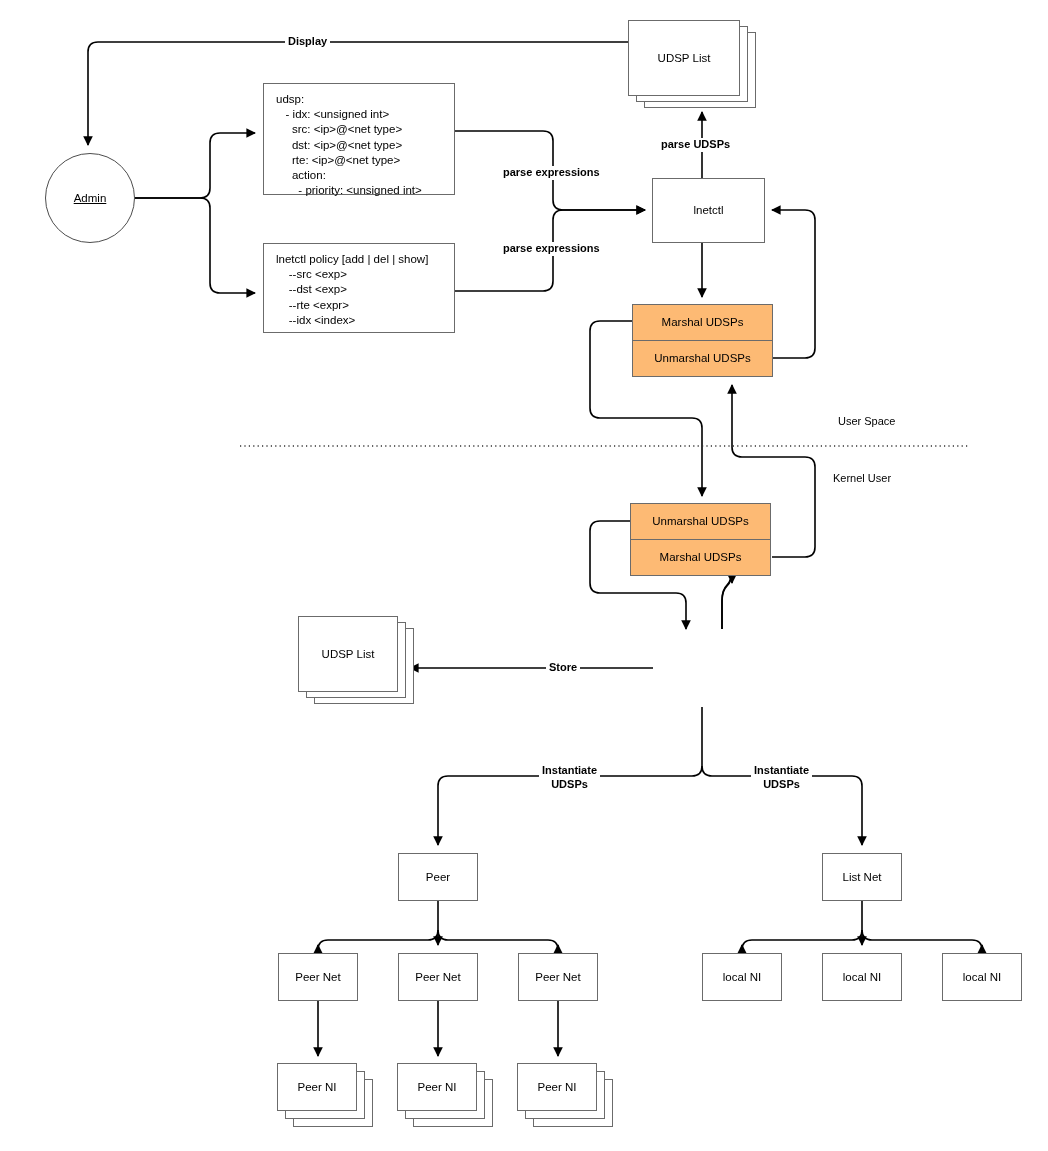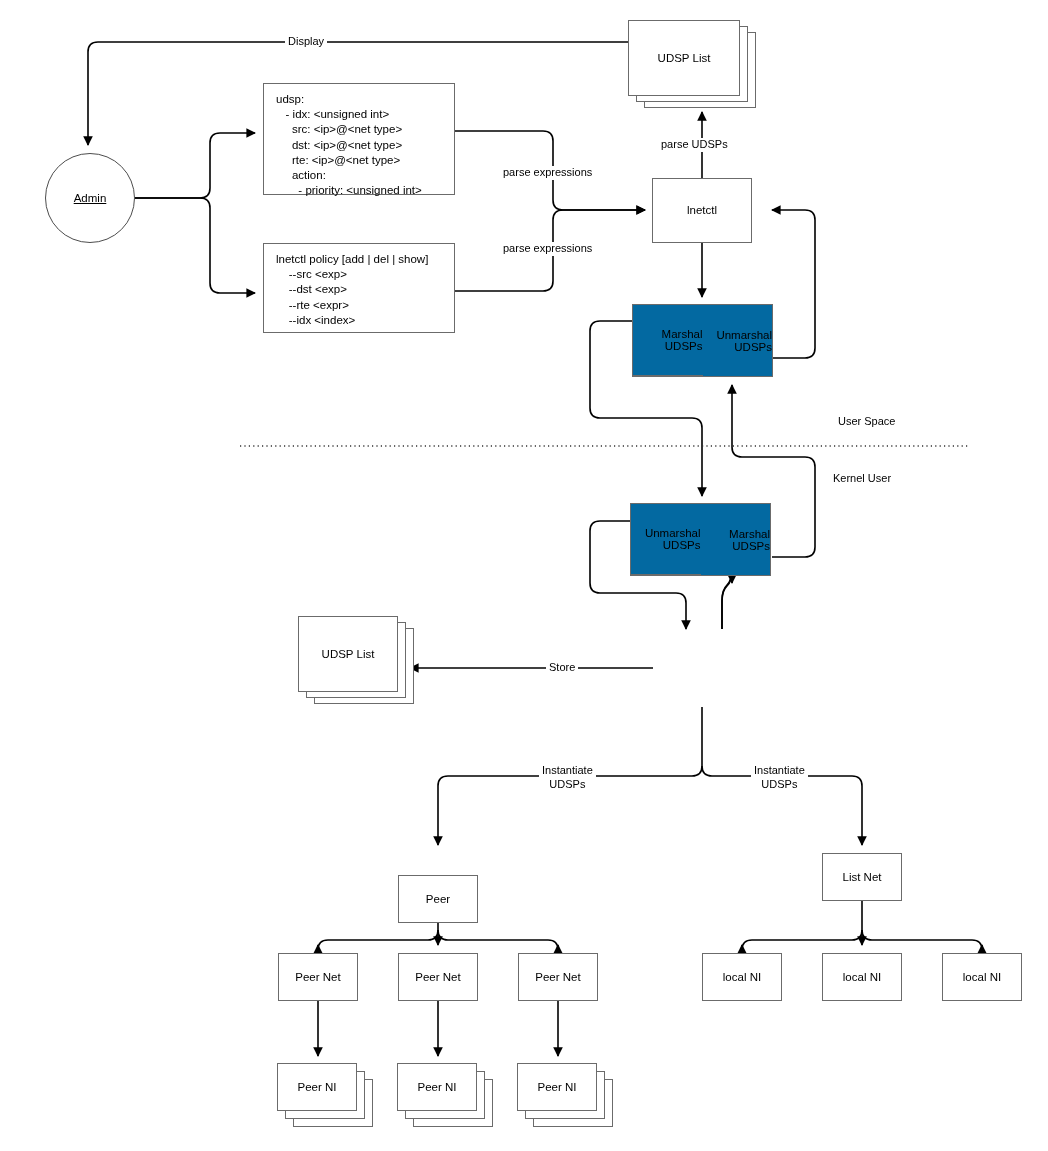--- a/index.html
+++ b/index.html
@@ -56,24 +56,24 @@
     font-size: 11.5px;
     line-height: 1.32;
     text-align: left;
     white-space: pre;
     padding: 8px 0 0 12px;
     color: #000000;
   }
   .split-box {
     position: absolute;
     box-sizing: border-box;
-    background: #0369a1;
+    background: #fdba74;
     border: 1.4px solid #6b6b6b;
     display: flex;
-    text-align: right;
+    flex-direction: column;
   }
   .split-half {
     flex: 1 1 50%;
     display: flex;
     align-items: center;
     justify-content: center;
     font-size: 11.5px;
     color: #000000;
     box-sizing: border-box;
   }
@@ -82,20 +82,21 @@
   }
   .edge-label {
     position: absolute;
     font-size: 11px;
     line-height: 1.25;
     color: #000000;
     background: #ffffff;
     padding: 0 3px;
     white-space: pre;
     text-align: center;
+    font-weight: bold;
   }
   .plain-label {
     position: absolute;
     font-size: 11px;
     line-height: 1.25;
     color: #000000;
     white-space: pre;
   }
   .circle-node {
     position: absolute;
@@ -192,21 +193,21 @@
     --dst &lt;exp&gt;
     --rte &lt;expr&gt;
     --idx &lt;index&gt;</div>
 
   <div class="stack-shadow" style="left:644px; top:32px; width:112px; height:76px;"></div>
   <div class="stack-shadow" style="left:636px; top:26px; width:112px; height:76px;"></div>
   <div class="node-box" style="left:628px; top:20px; width:112px; height:76px;">
     <span>UDSP List</span>
   </div>
 
-  <div class="node-box" style="left:652px; top:178px; width:100px; height:65px;">
+  <div class="node-box" style="left:652px; top:178px; width:113px; height:65px;">
     <span>lnetctl</span>
   </div>
 
   <div class="split-box" style="left:632px; top:304px; width:141px; height:73px;">
     <div class="split-half top">
       <span>Marshal UDSPs</span>
     </div>
     <div class="split-half">
       <span>Unmarshal UDSPs</span>
     </div>
@@ -221,21 +222,21 @@
     </div>
   </div>
 
   <div class="stack-shadow" style="left:314px; top:628px; width:100px; height:76px;"></div>
   <div class="stack-shadow" style="left:306px; top:622px; width:100px; height:76px;"></div>
   <div class="node-box" style="left:298px; top:616px; width:100px; height:76px;">
     <span>UDSP List</span>
   </div>
 
 
-  <div class="node-box" style="left:398px; top:853px; width:80px; height:48px;margin-top:22px;">
+  <div class="node-box" style="left:398px; top:853px; width:80px; height:48px;">
     <span>Peer</span>
   </div>
 
   <div class="node-box" style="left:822px; top:853px; width:80px; height:48px;">
     <span>List Net</span>
   </div>
 
   <div class="node-box" style="left:278px; top:953px; width:80px; height:48px;">
     <span>Peer Net</span>
   </div>

